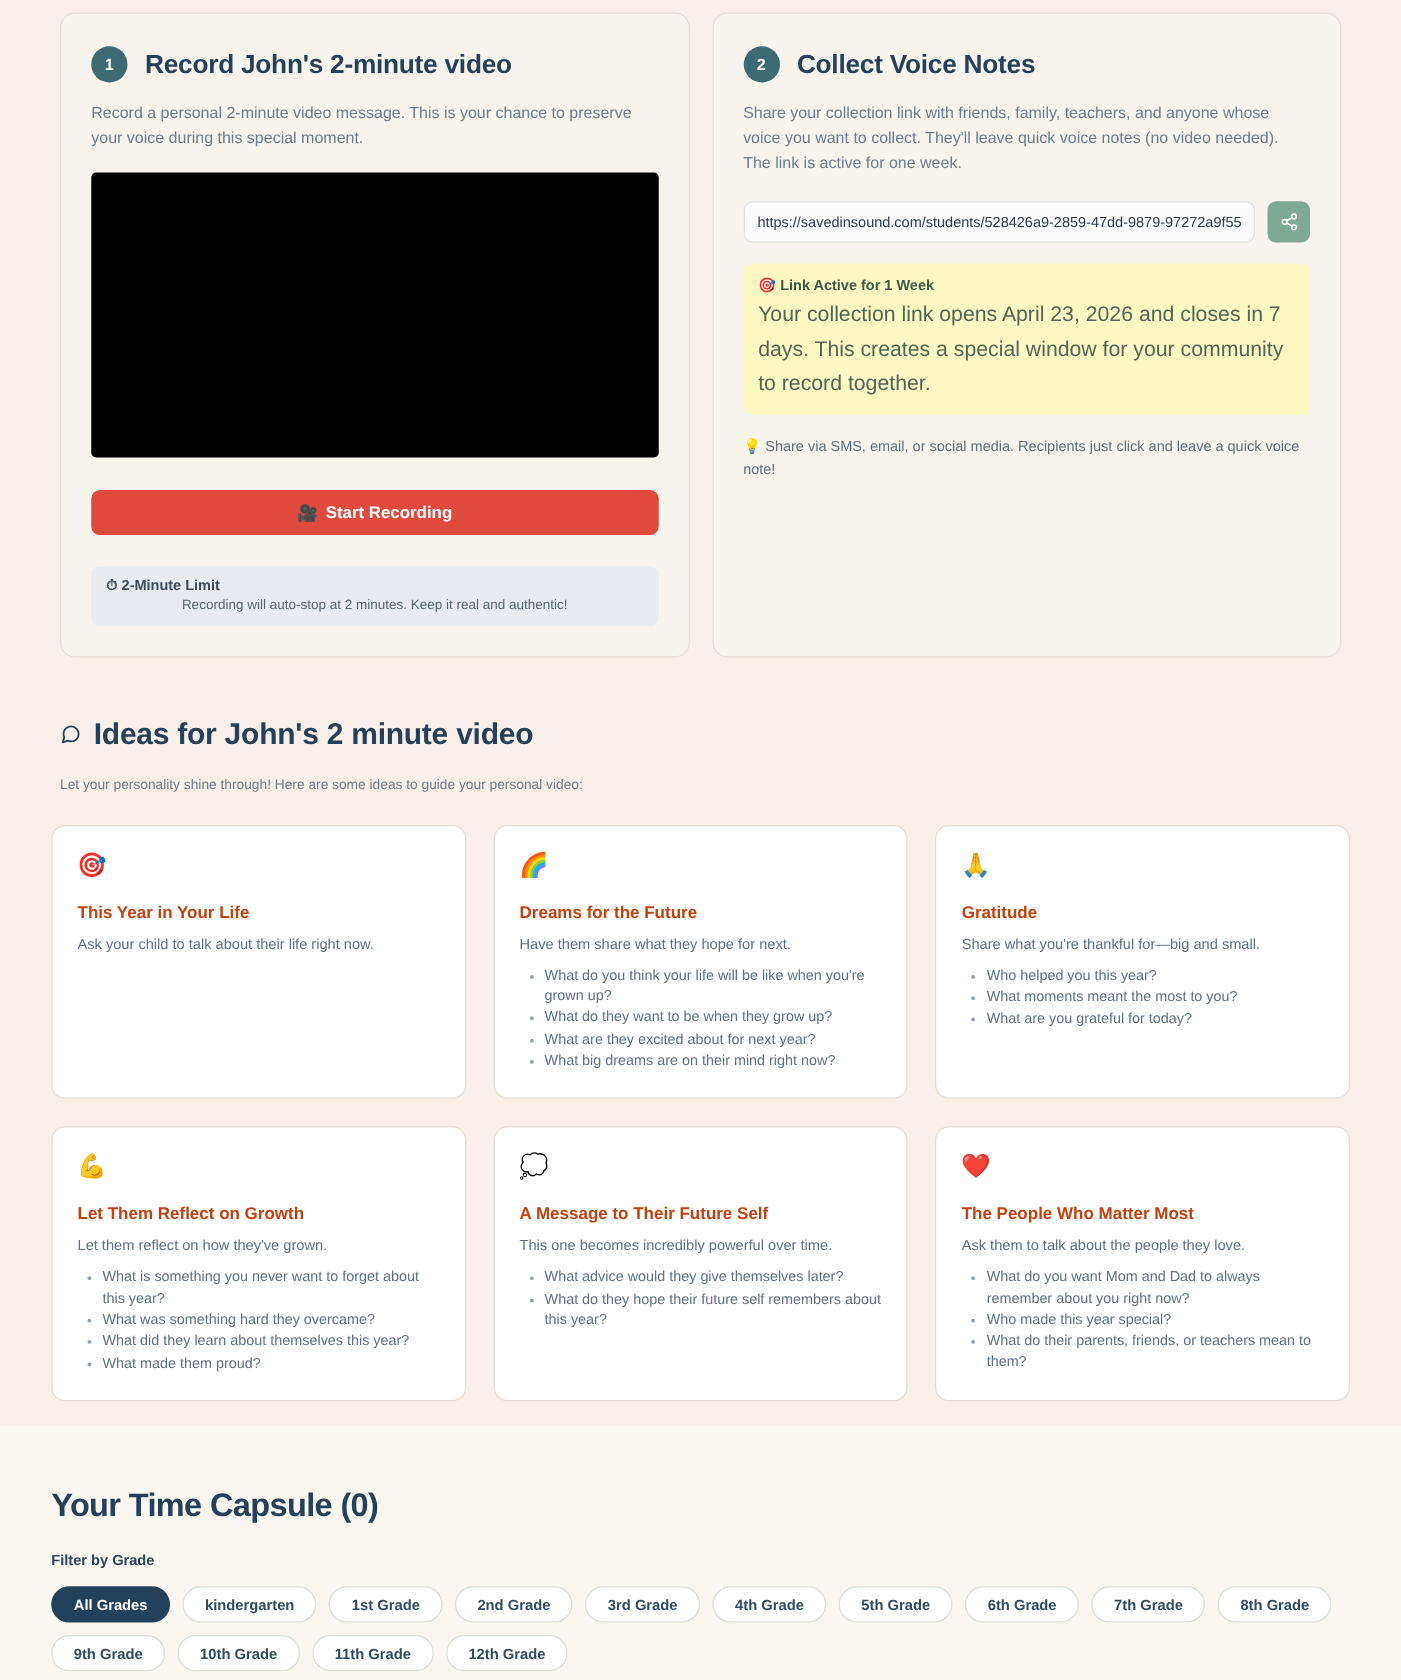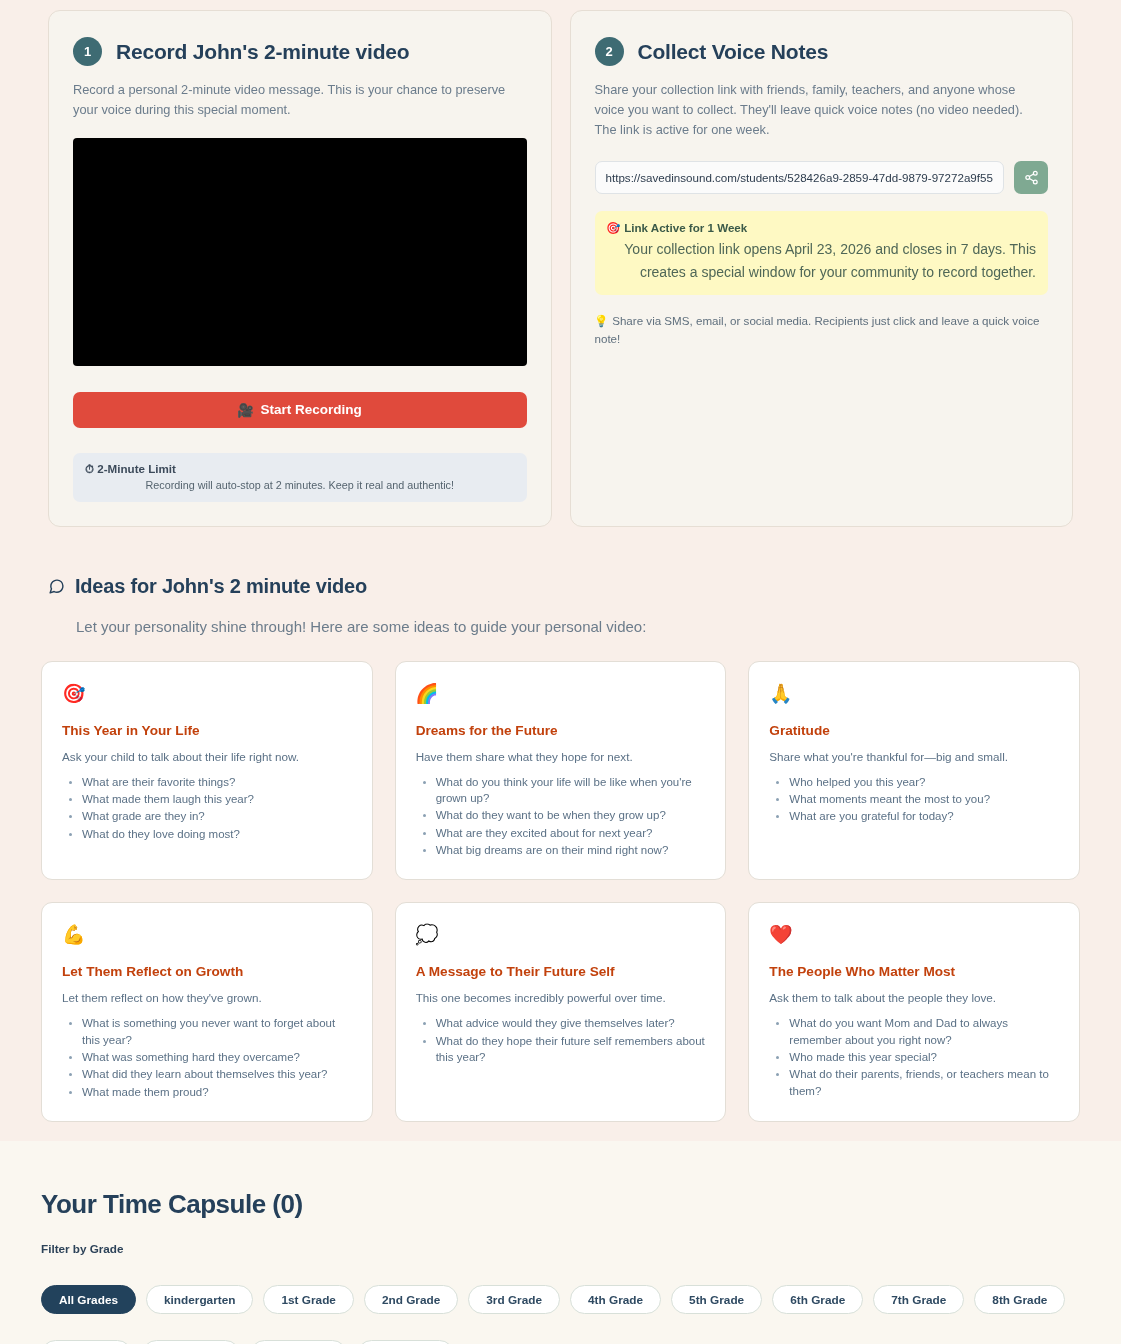--- a/index.html
+++ b/index.html
@@ -151,50 +151,49 @@
     border-radius: 7px;
     padding: 10px 12px 12px 12px;
   }
   .notice-title {
     font-size: 11.6px;
     font-weight: bold;
     color: #3b5a48;
   }
   .notice-desc {
     margin-top: 3px;
-    font-size: 14px;
+    font-size: 17px;
     line-height: 1.6;
     color: #4f6757;
-    text-align: right;
   }
   .tip-line {
     margin-top: 17px;
     font-size: 11.6px;
     line-height: 1.55;
     color: #5f6f7d;
   }
 
   
   .ideas-head {
     padding: 0 48px;
     margin-top: 48px;
     display: flex;
     align-items: center;
     gap: 10px;
   }
   .ideas-title {
-    font-size: 20px;
+    font-size: 24px;
     font-weight: bold;
     color: #25405a;
     letter-spacing: -0.2px;
   }
   .ideas-sub {
-    padding: 0 76px;
+    padding: 0 48px;
     margin-top: 20px;
-    font-size: 15px;
+    font-size: 11px;
     color: #6c7c8b;
   }
 
   .cards-grid {
     padding: 0 41px;
     margin-top: 26px;
     display: grid;
     grid-template-columns: repeat(3, 1fr);
     gap: 22px;
   }
@@ -263,21 +262,20 @@
     border-radius: 15px;
     border: 1px solid #d8e0d9;
     background: #ffffff;
     color: #2f4a62;
     font-size: 11.8px;
     font-weight: bold;
     font-family: "Liberation Sans", sans-serif;
     display: flex;
     align-items: center;
     cursor: pointer;
-    margin-top: 16px;
   }
   .chip.active {
     background: #22425c;
     border-color: #22425c;
     color: #ffffff;
   }
 </style>
 </head>
 <body>
 
@@ -350,26 +348,20 @@
     </svg>
     <div class="ideas-title">Ideas for John's 2 minute video</div>
   </div>
   <div class="ideas-sub">Let your personality shine through! Here are some ideas to guide your personal video:</div>
 
   <div class="cards-grid">
       <div class="idea-card">
         <div class="idea-emoji">🎯</div>
         <div class="idea-title">This Year in Your Life</div>
         <div class="idea-desc">Ask your child to talk about their life right now.</div>
-        <ul class="idea-list">
-          <li>What are their favorite things?</li>
-          <li>What made them laugh this year?</li>
-          <li>What grade are they in?</li>
-          <li>What do they love doing most?</li>
-        </ul>
       </div>
       <div class="idea-card">
         <div class="idea-emoji">🌈</div>
         <div class="idea-title">Dreams for the Future</div>
         <div class="idea-desc">Have them share what they hope for next.</div>
         <ul class="idea-list">
           <li>What do you think your life will be like when you're grown up?</li>
           <li>What do they want to be when they grow up?</li>
           <li>What are they excited about for next year?</li>
           <li>What big dreams are on their mind right now?</li>

